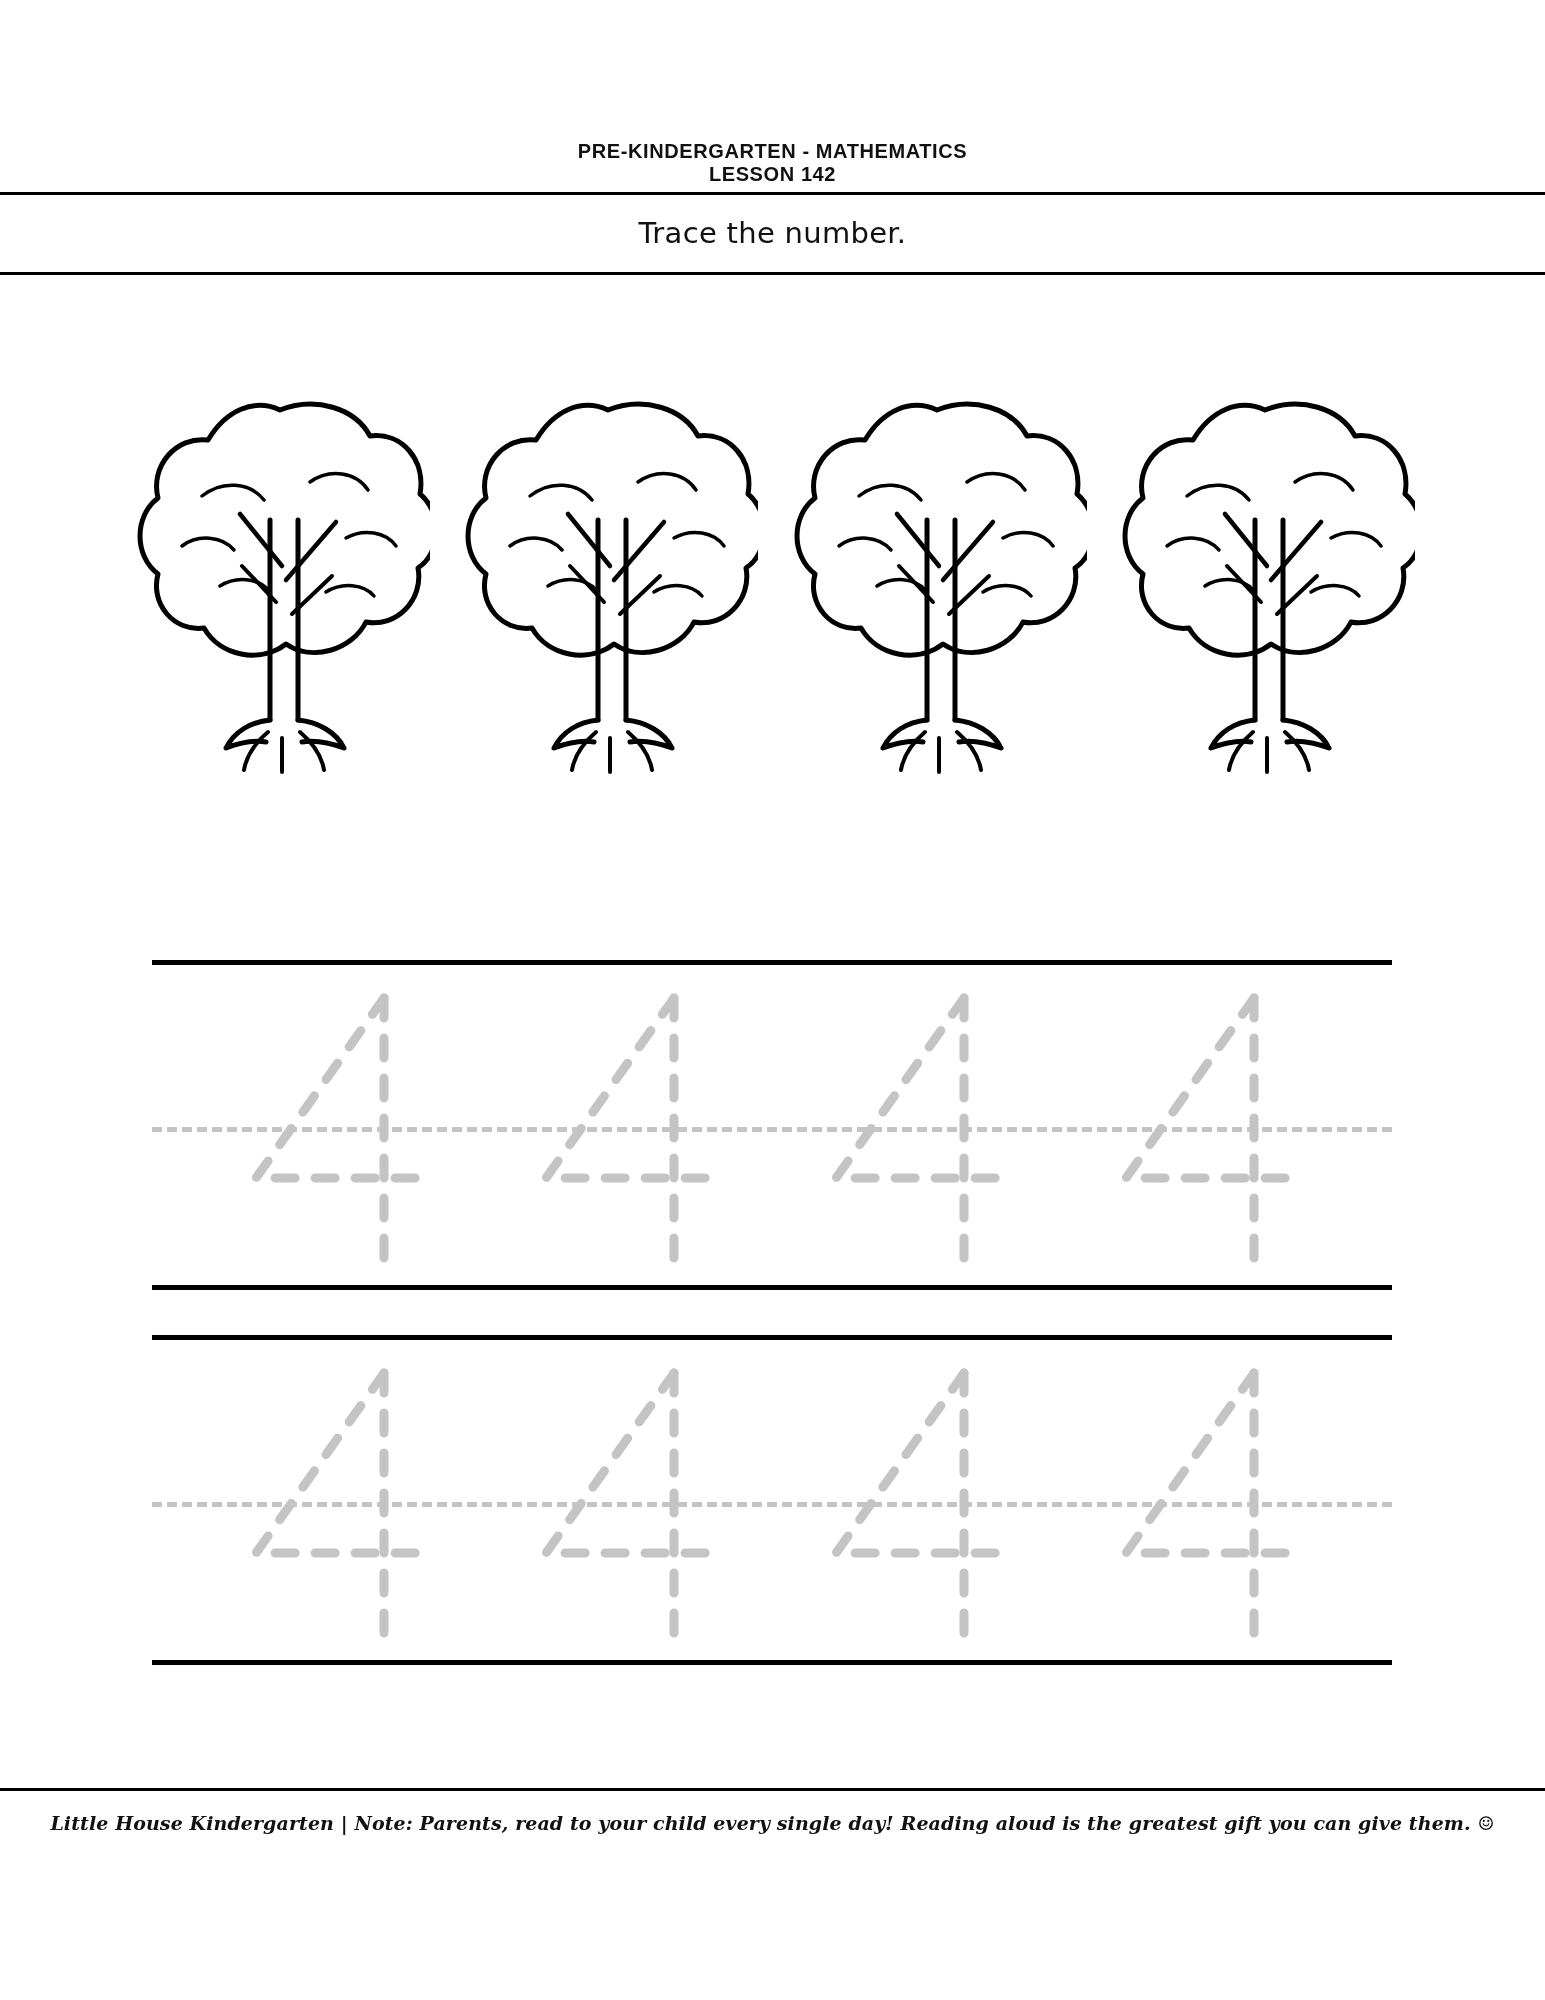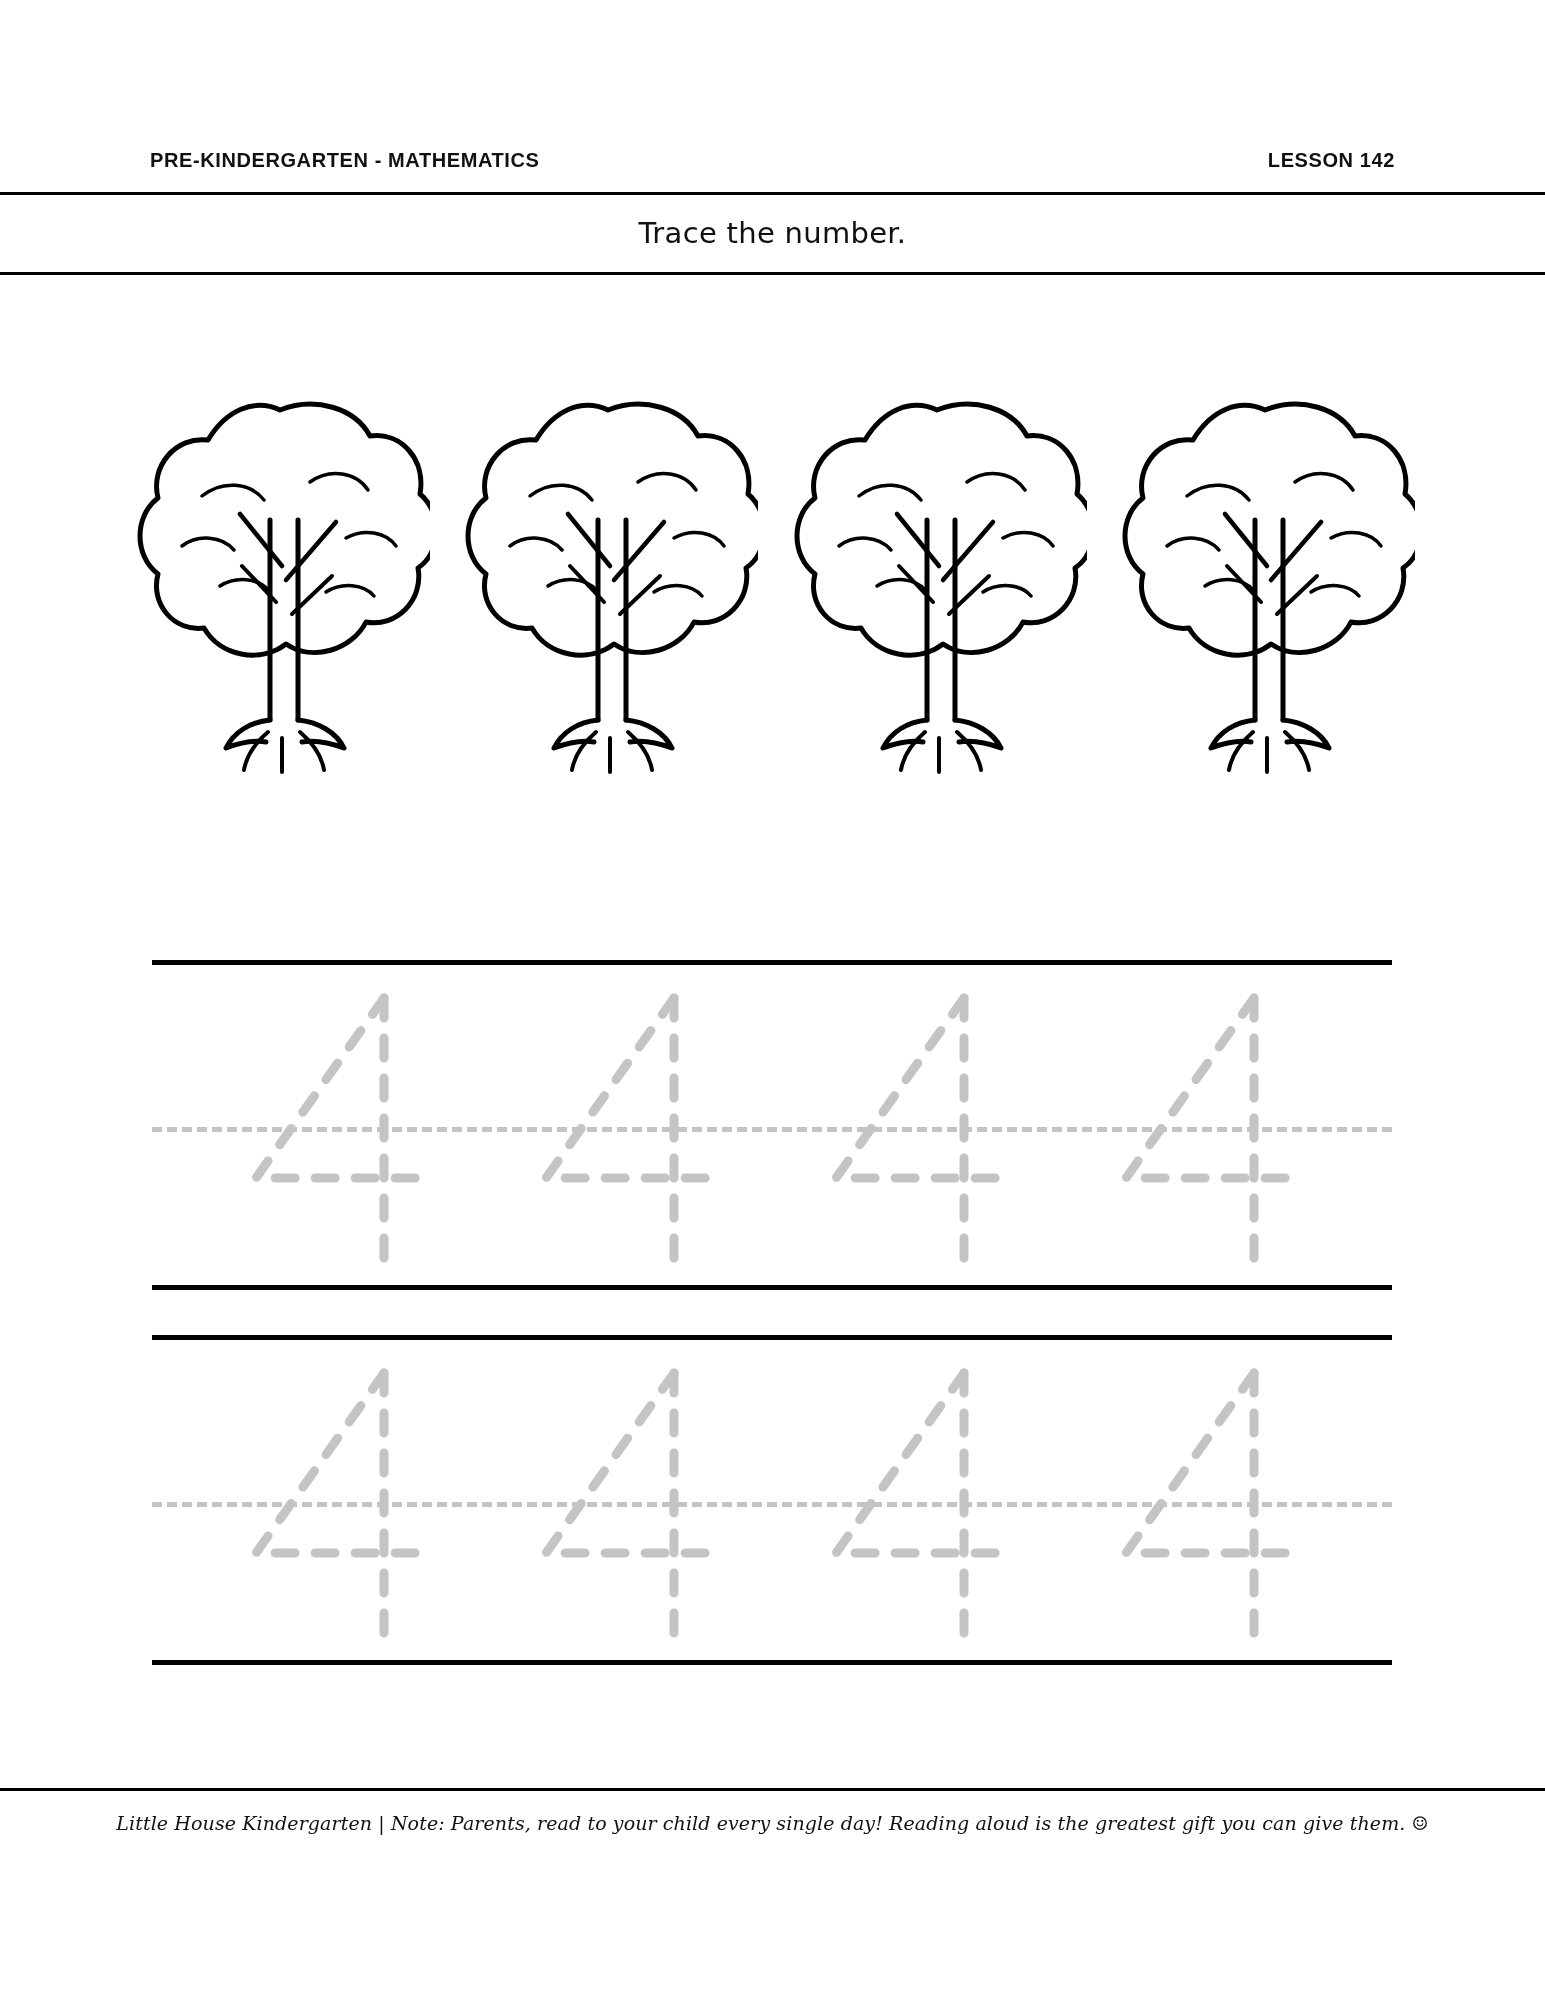--- a/index.html
+++ b/index.html
@@ -28,20 +28,21 @@
     position: absolute;
     left: 0;
     top: 140px;
     width: 1545px;
     height: 40px;
     display: flex;
     align-items: center;
     justify-content: space-between;
     padding: 0 150px;
     box-sizing: border-box;
+    flex-direction: column;
   }
   .header-left {
     font-size: 20px;
     font-weight: bold;
     letter-spacing: 0.6px;
   }
   .header-right {
     font-size: 20px;
     font-weight: bold;
     letter-spacing: 0.6px;
@@ -136,20 +137,21 @@
   .footer {
     position: absolute;
     left: 0;
     top: 1812px;
     width: 1545px;
     text-align: center;
     font-family: "DejaVu Serif", serif;
     font-style: italic;
     font-size: 19px;
     letter-spacing: 0.1px;
+    font-weight: bold;
   }
 </style>
 </head>
 <body>
 
 <div class="page">
 
   <div class="header-row">
     <div class="header-left">PRE-KINDERGARTEN - MATHEMATICS</div>
     <div class="header-right">LESSON 142</div>

